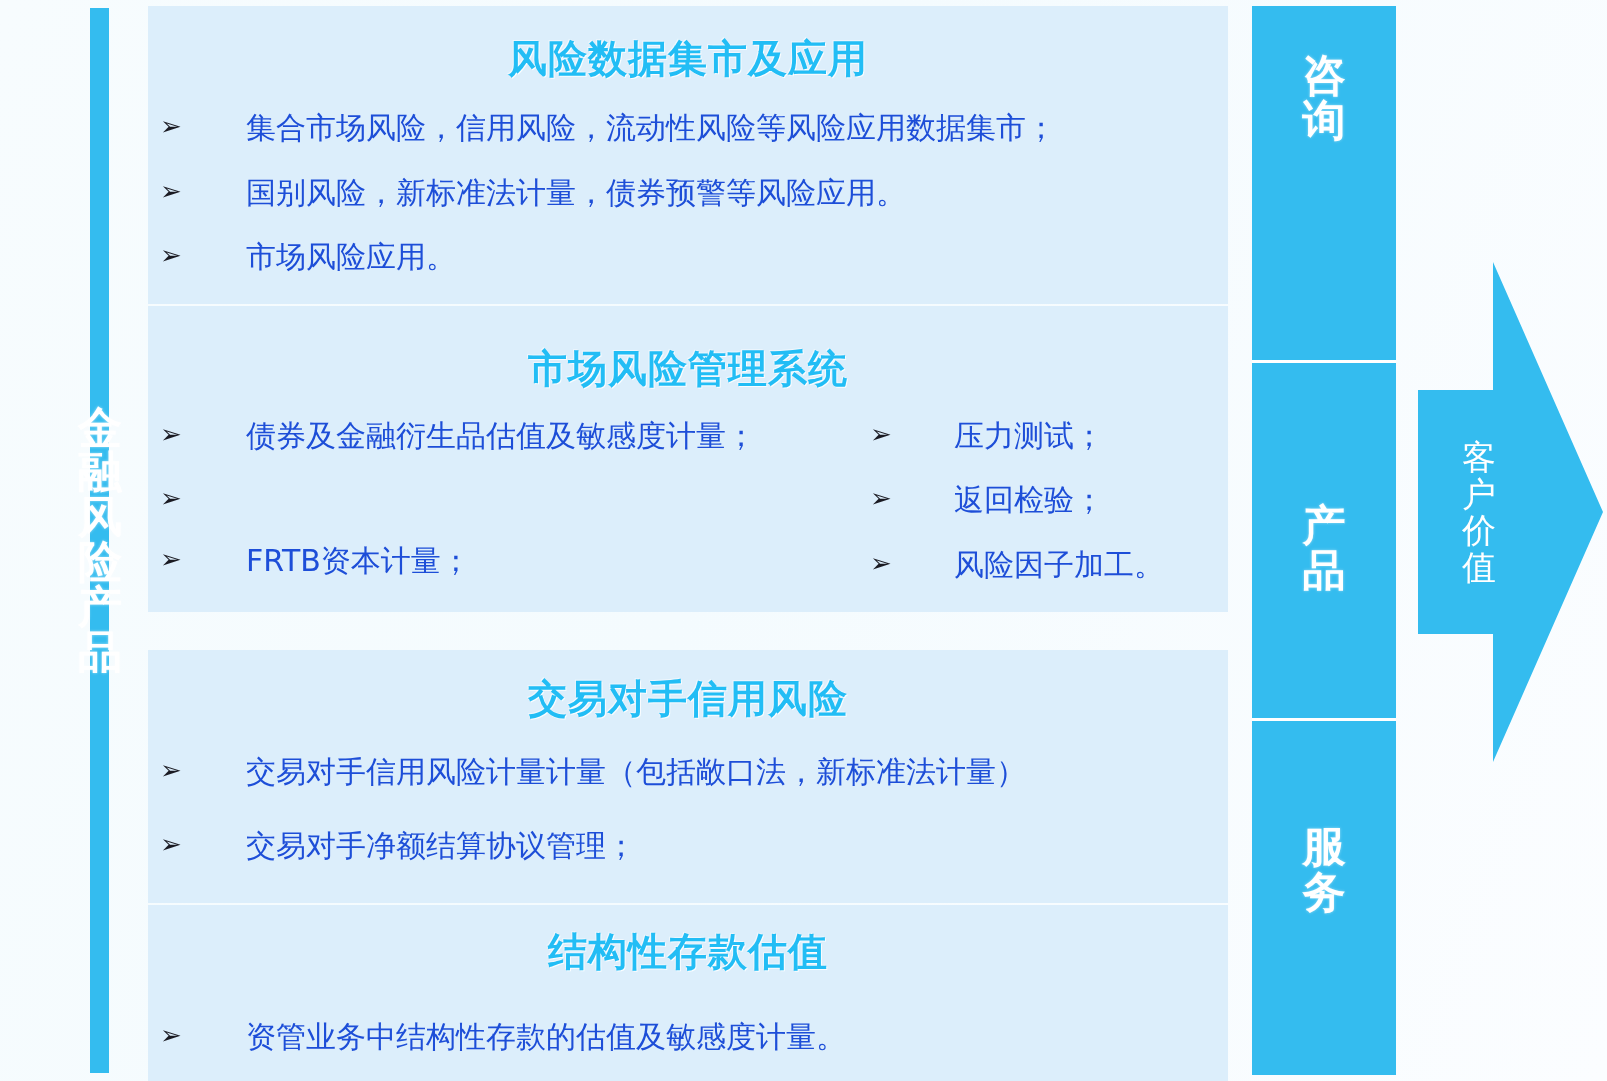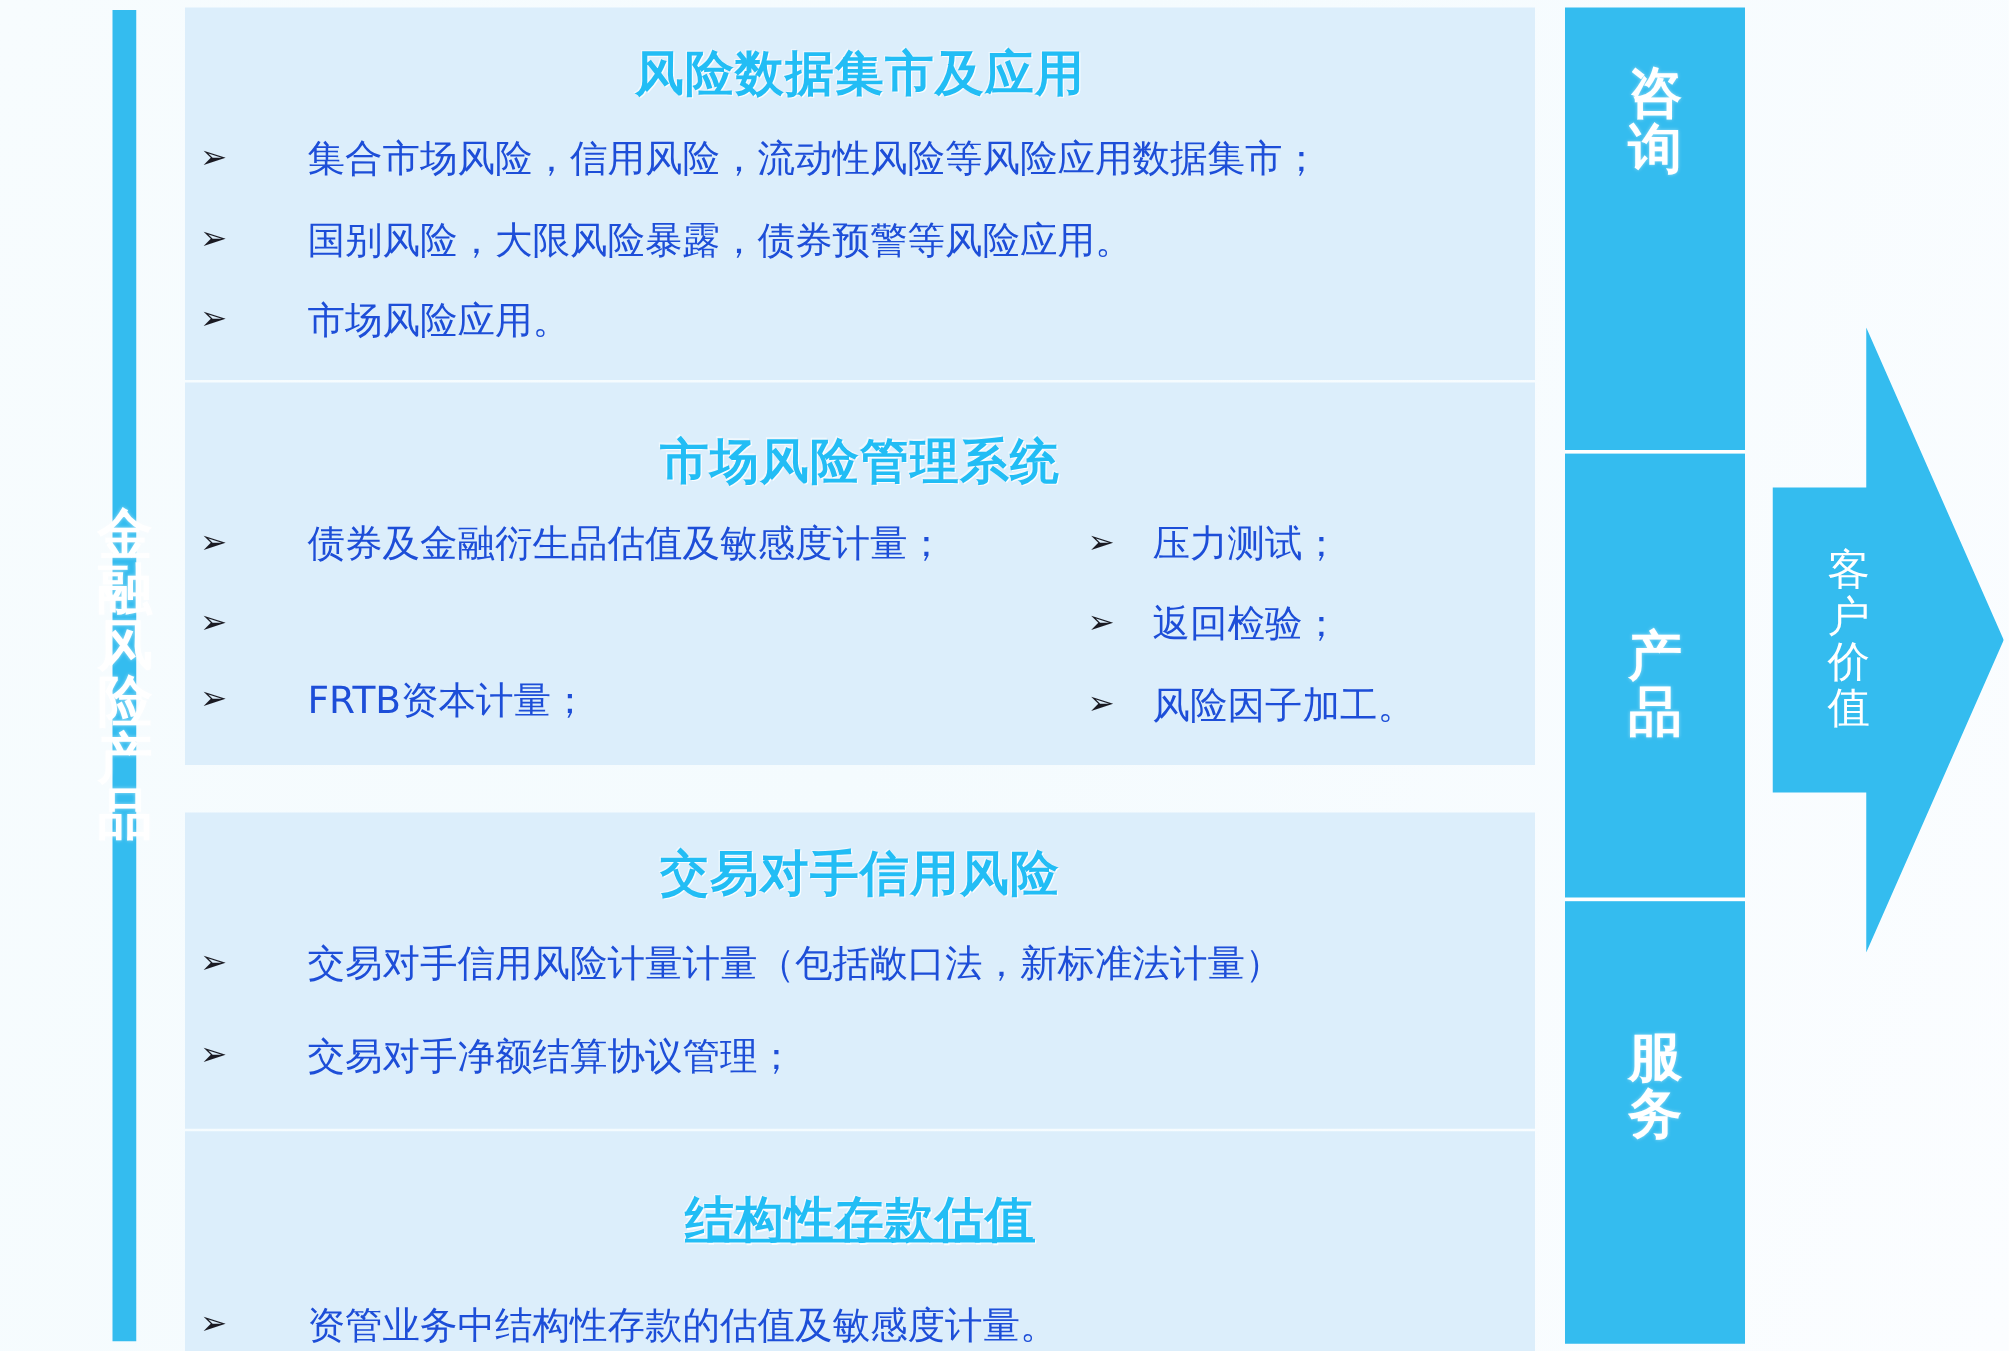--- a/index.html
+++ b/index.html
@@ -69,21 +69,21 @@
     font-weight: bold;
     font-size: 39px;
     letter-spacing: 1px;
     text-shadow:
        1px 1px 0 rgba(255,255,255,0.85),
       -1px -1px 0 rgba(255,255,255,0.55);
   }
   .p0 .panel-title { padding-top: 26px; }
   .p1 .panel-title { padding-top: 36px; }
   .p2 .panel-title { padding-top: 22px; }
-  .p3 .panel-title { padding-top: 44px; text-decoration: underline; }
+  .p3 .panel-title { padding-top: 20px; }
 
   .bullets {
     margin: 0;
     padding: 0;
     list-style: none;
   }
   .p0 .bullets { margin-top: 24px; }
   .p1 .bullets { margin-top: 22px; }
   .p2 .bullets { margin-top: 28px; }
   .p3 .bullets { margin-top: 40px; }
@@ -119,21 +119,21 @@
   .two-col {
     display: flex;
     width: 100%;
   }
   .two-col .col {
     flex: 0 0 auto;
   }
   .two-col .col-left  { width: 720px; }
   .two-col .col-right { width: 360px; }
   .two-col .col-right .bullet-marker { margin-left: 0px; }
-  .two-col .col-right .bullet-text  { margin-left: 28px; }
+  .two-col .col-right .bullet-text  { margin-left: 60px; }
 
   
   #service-col {
     position: absolute;
     left: 1252px;
     top: 6px;
     width: 144px;
     height: 1069px;
     display: flex;
     flex-direction: column;
@@ -201,21 +201,21 @@
 
   <section class="panel p0">
     <div class="panel-title">风险数据集市及应用</div>
     <ul class="bullets">
       <li class="bullet-row">
         <span class="bullet-marker">➢</span>
         <span class="bullet-text">集合市场风险，信用风险，流动性风险等风险应用数据集市；</span>
       </li>
       <li class="bullet-row">
         <span class="bullet-marker">➢</span>
-        <span class="bullet-text">国别风险，大限风险暴露，债券预警等风险应用。</span>
+        <span class="bullet-text">国别风险，新标准法计量，债券预警等风险应用。</span>
       </li>
       <li class="bullet-row">
         <span class="bullet-marker">➢</span>
         <span class="bullet-text">市场风险应用。</span>
       </li>
     </ul>
   </section>
 
   <section class="panel p1">
     <div class="panel-title">市场风险管理系统</div>

